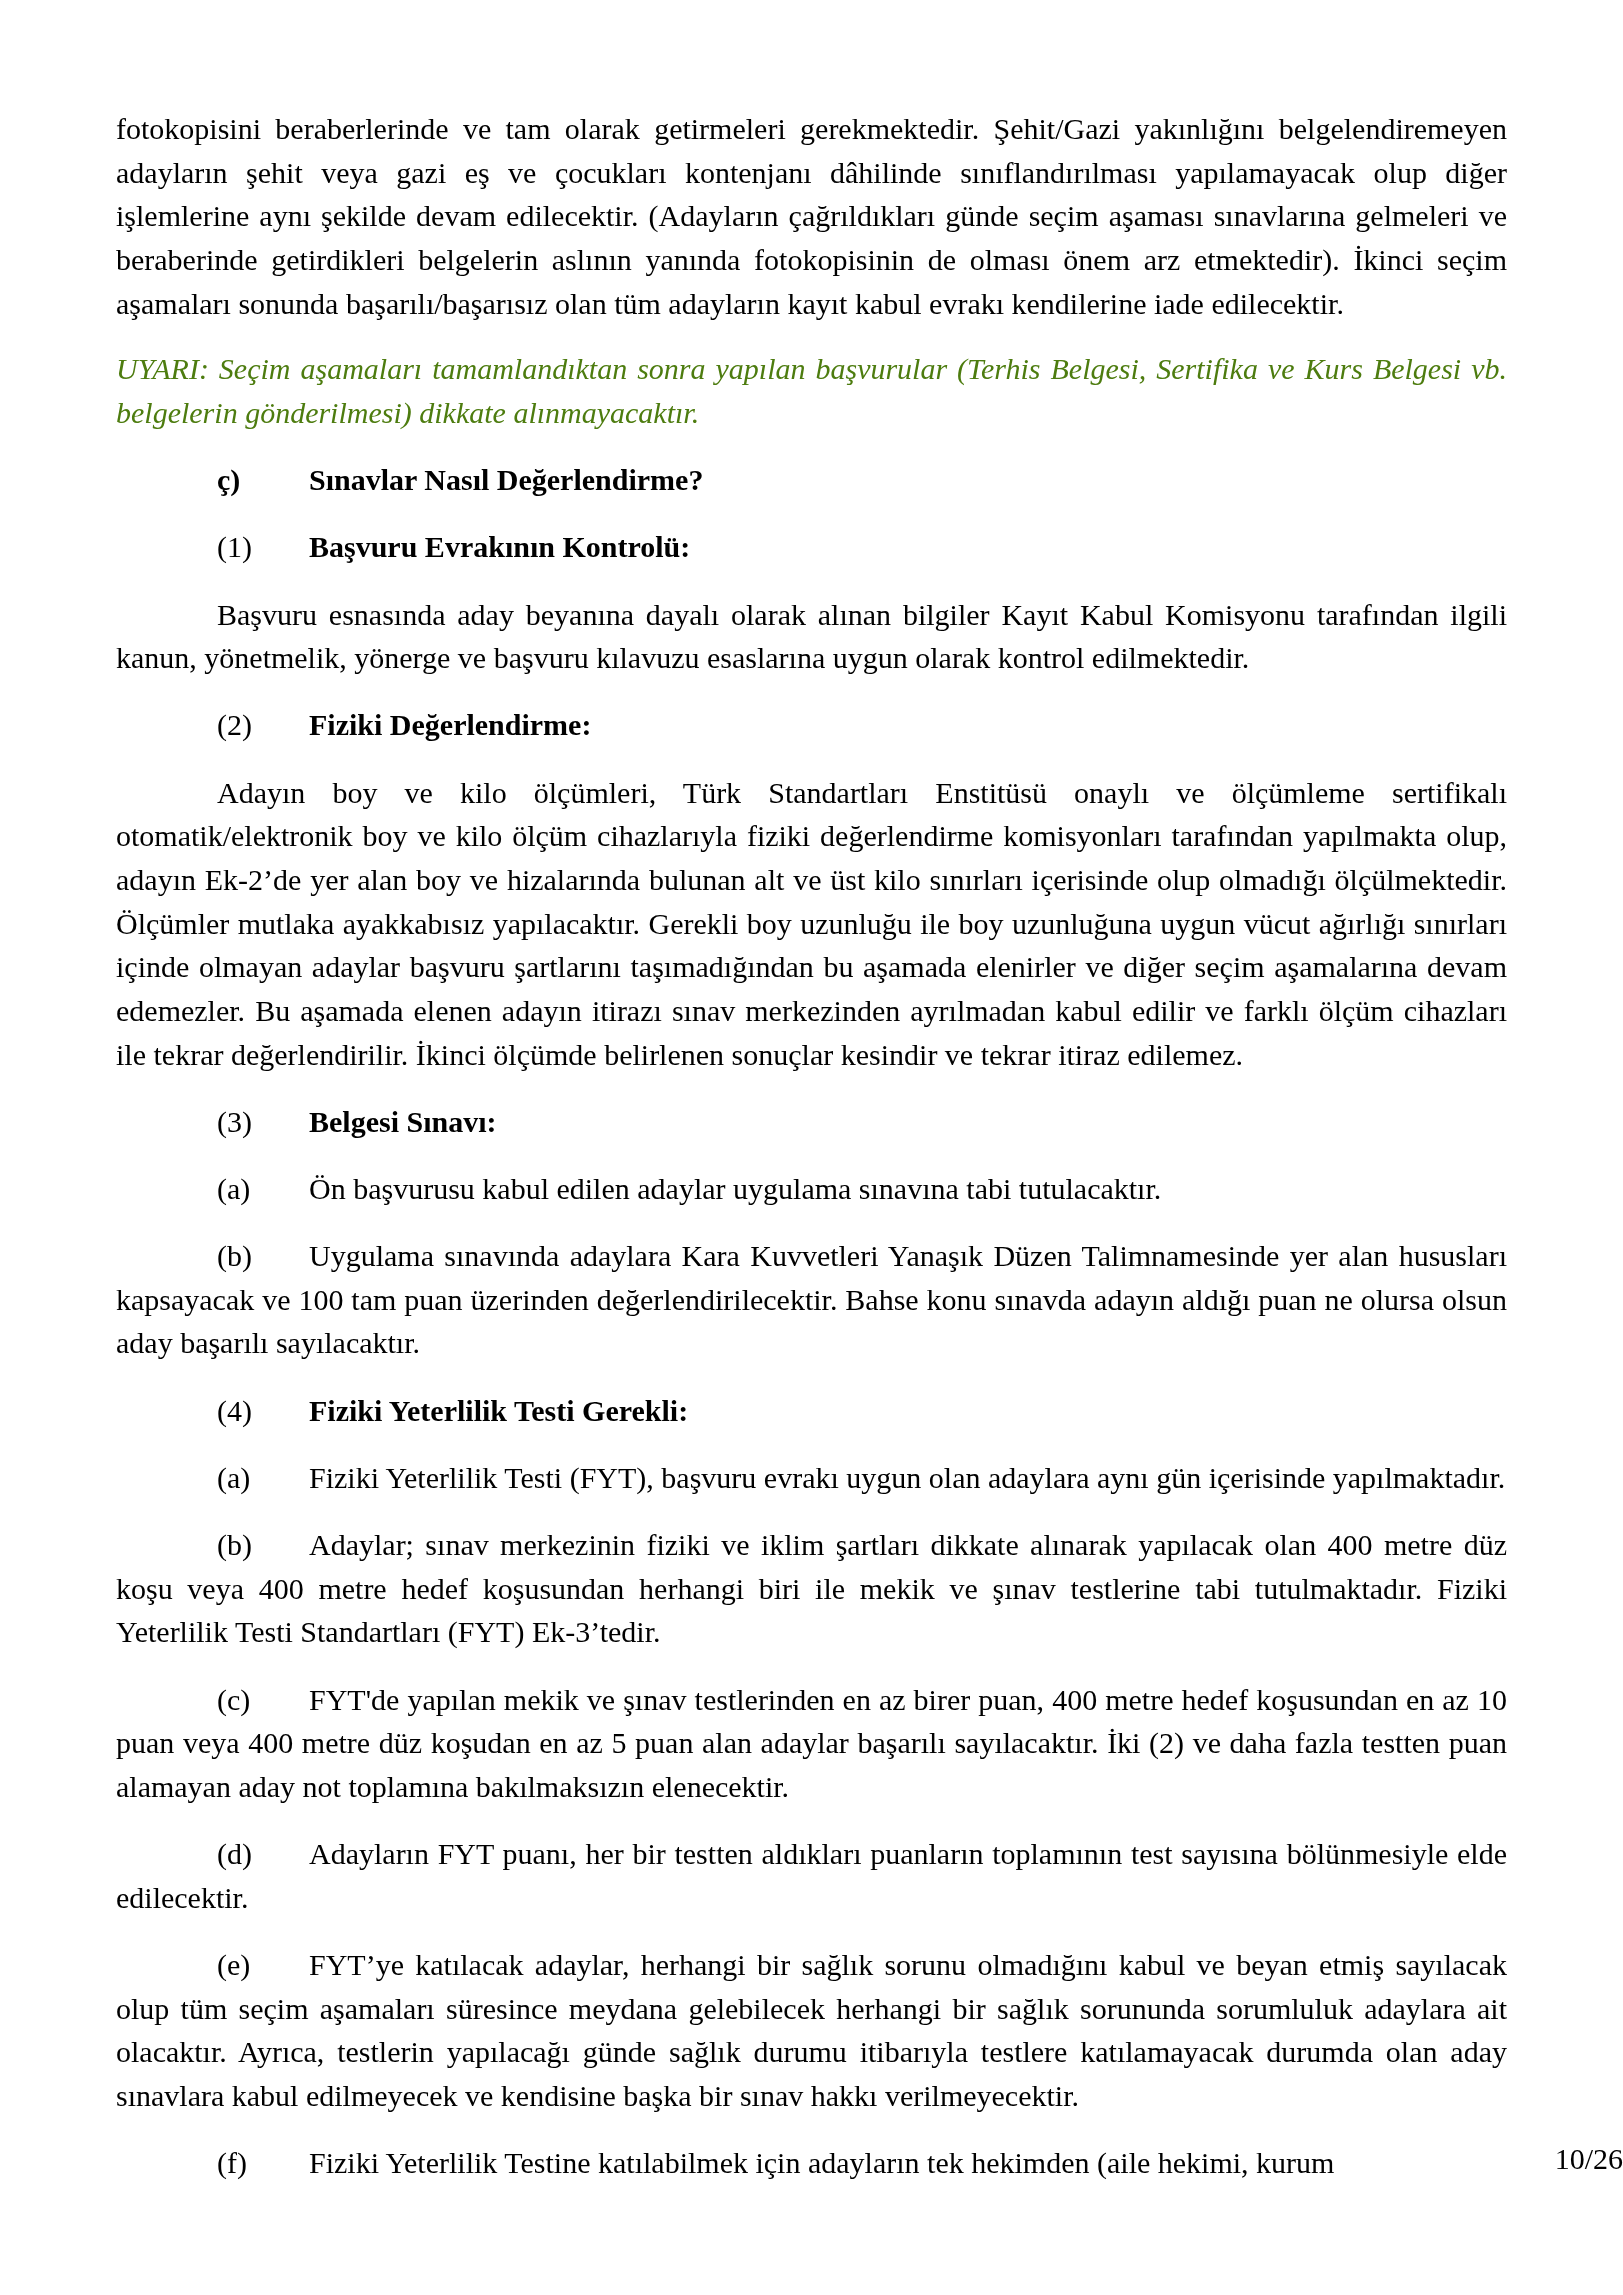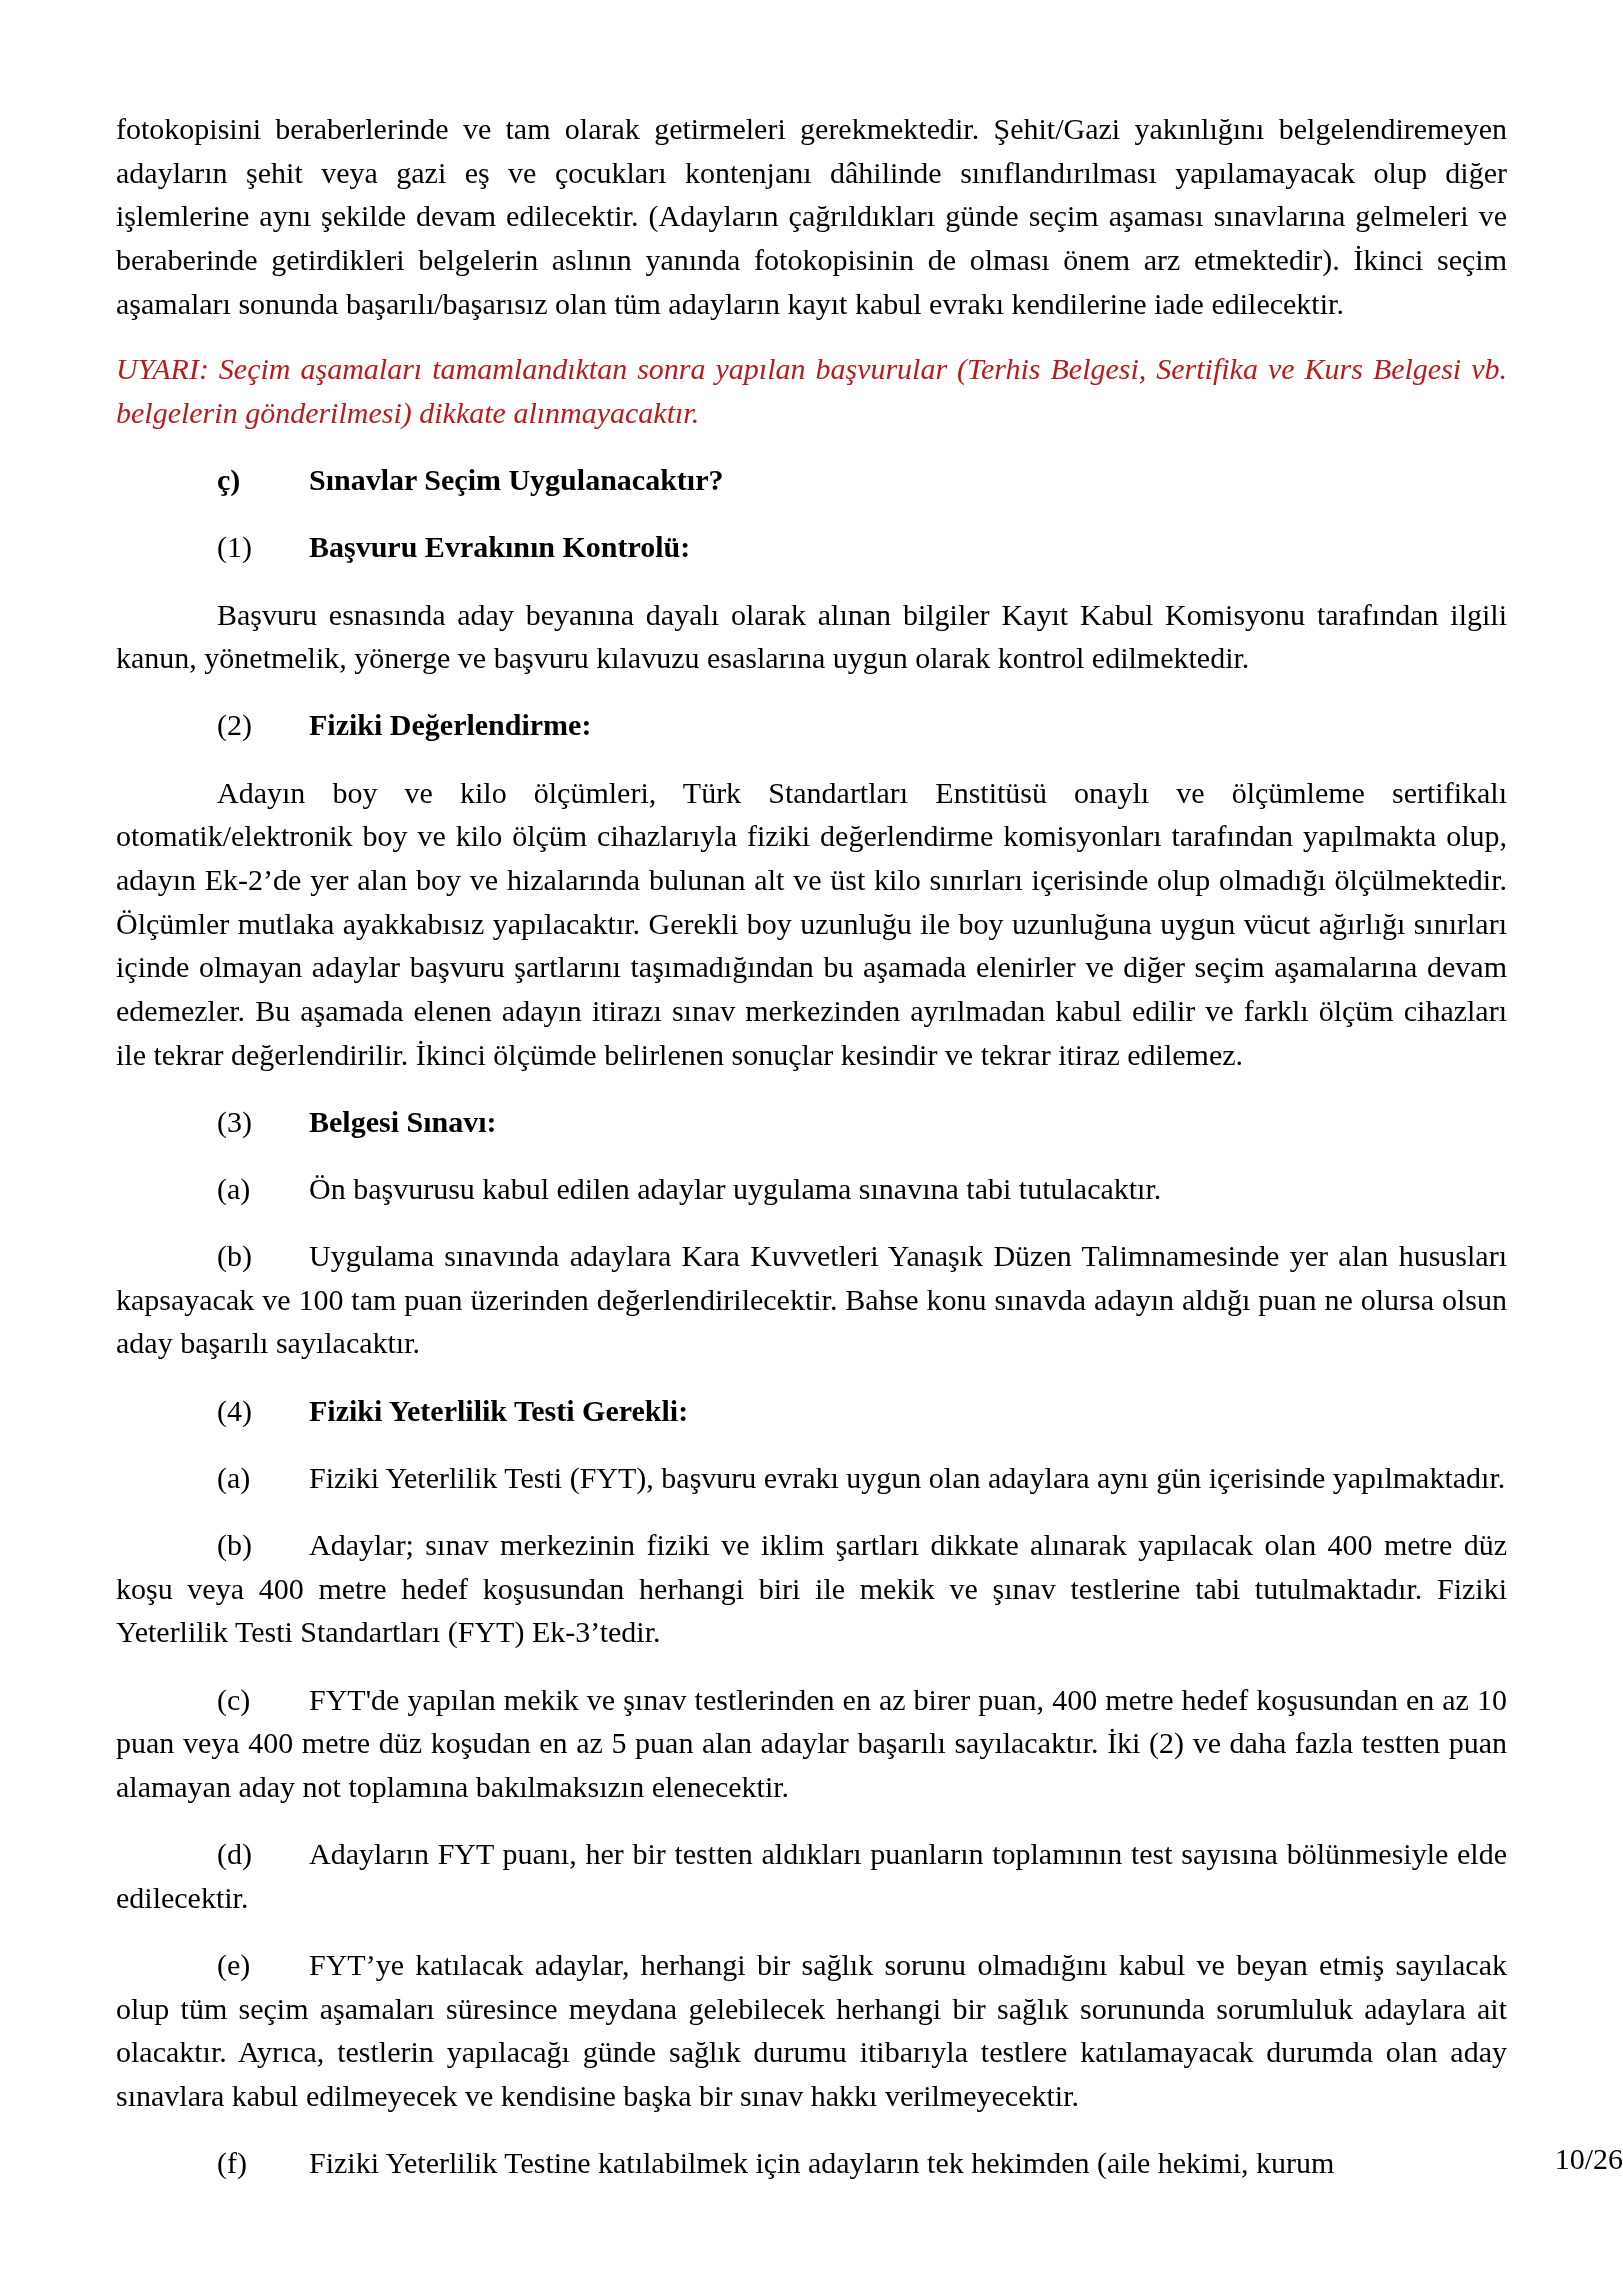--- a/index.html
+++ b/index.html
@@ -33,21 +33,21 @@
     line-height: 1.455;
     text-align: justify;
     text-justify: inter-word;
     -webkit-hyphens: none;
     hyphens: none;
   }
   p.body {
     text-indent: 0;
   }
   p.warn {
-    color: #b91c1c;
+    color: #4d7c0f;
     font-style: italic;
     margin-top: 22px;
     text-align: justify;
   }
   p.heading {
     font-weight: bold;
     margin-top: 23.6px;
     text-align: left;
   }
   p.heading .mk {
@@ -84,21 +84,21 @@
 </head>
 <body>
 
 <div class="page">
   <div class="content">
 
     <p class="body">fotokopisini beraberlerinde ve tam olarak getirmeleri gerekmektedir. Şehit/Gazi yakınlığını belgelendiremeyen adayların şehit veya gazi eş ve çocukları kontenjanı dâhilinde sınıflandırılması yapılamayacak olup diğer işlemlerine aynı şekilde devam edilecektir. (Adayların çağrıldıkları günde seçim aşaması sınavlarına gelmeleri ve beraberinde getirdikleri belgelerin aslının yanında fotokopisinin de olması önem arz etmektedir). İkinci seçim aşamaları sonunda başarılı/başarısız olan tüm adayların kayıt kabul evrakı kendilerine iade edilecektir.</p>
 
     <p class="warn">UYARI:  Seçim aşamaları tamamlandıktan sonra yapılan başvurular (Terhis Belgesi, Sertifika ve Kurs Belgesi vb. belgelerin gönderilmesi) dikkate alınmayacaktır.</p>
 
-    <p class="heading"><span class="mk b">ç)</span><span>Sınavlar Seçim Uygulanacaktır?</span></p>
+    <p class="heading"><span class="mk b">ç)</span><span>Sınavlar Nasıl Değerlendirme?</span></p>
 
     <p class="heading"><span class="mk">(1)</span><span>Başvuru Evrakının Kontrolü:</span></p>
 
     <p class="para"><span class="lead"></span><span>Başvuru esnasında aday beyanına dayalı olarak alınan bilgiler Kayıt Kabul Komisyonu tarafından ilgili kanun, yönetmelik, yönerge ve başvuru kılavuzu esaslarına uygun olarak kontrol edilmektedir.</span></p>
 
     <p class="heading"><span class="mk">(2)</span><span>Fiziki Değerlendirme:</span></p>
 
     <p class="para"><span class="lead"></span><span>Adayın boy ve kilo ölçümleri, Türk Standartları Enstitüsü onaylı ve ölçümleme sertifikalı otomatik/elektronik boy ve kilo ölçüm cihazlarıyla fiziki değerlendirme komisyonları tarafından yapılmakta olup, adayın Ek-2’de yer alan boy ve hizalarında bulunan alt ve üst kilo sınırları içerisinde olup olmadığı ölçülmektedir. Ölçümler mutlaka ayakkabısız yapılacaktır. Gerekli boy uzunluğu ile boy uzunluğuna uygun vücut ağırlığı sınırları içinde olmayan adaylar başvuru şartlarını taşımadığından bu aşamada elenirler ve diğer seçim aşamalarına devam edemezler. Bu aşamada elenen adayın itirazı sınav merkezinden ayrılmadan kabul edilir ve farklı ölçüm cihazları ile tekrar değerlendirilir. İkinci ölçümde belirlenen sonuçlar kesindir ve tekrar itiraz edilemez.</span></p>
 
     <p class="heading"><span class="mk">(3)</span><span>Belgesi Sınavı:</span></p>

